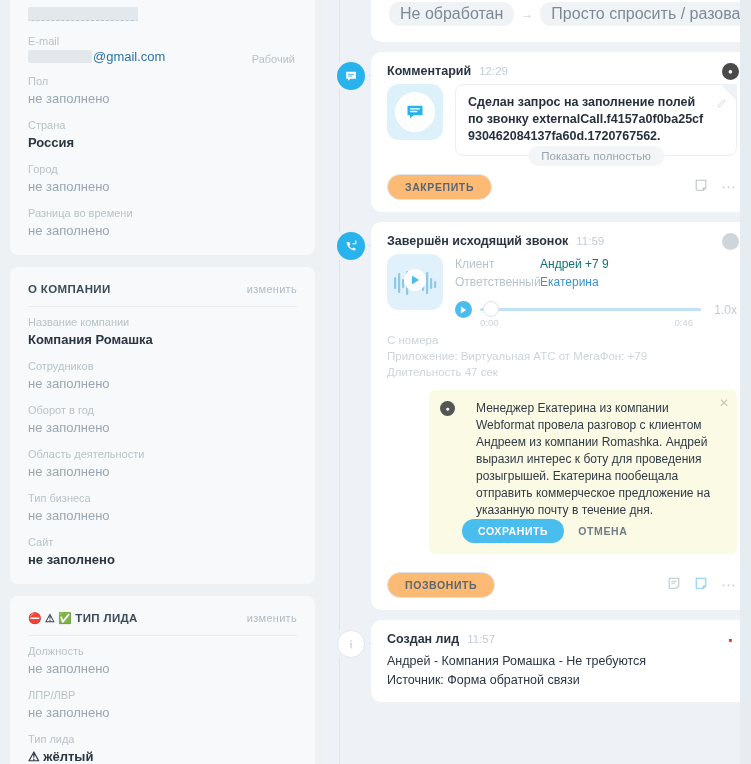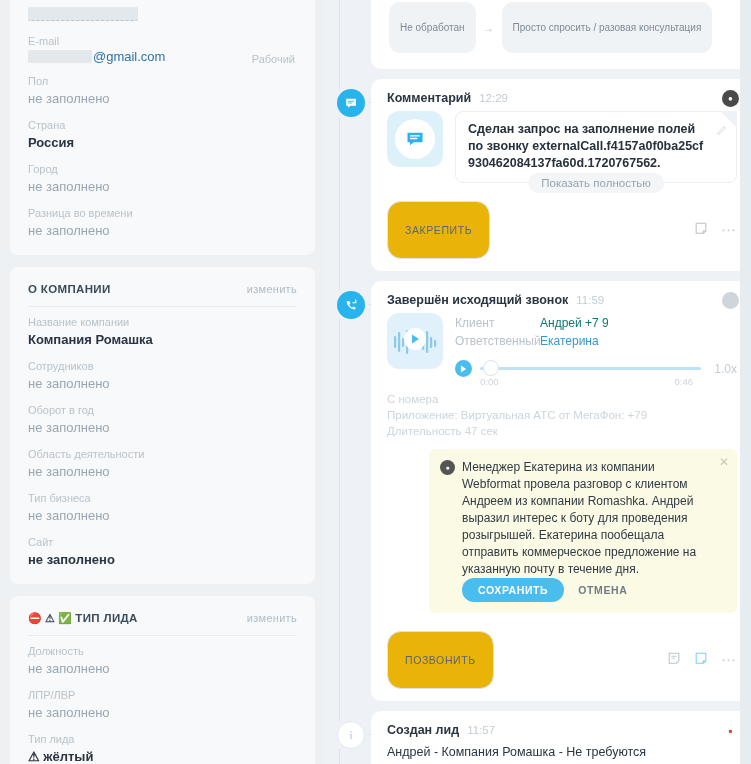--- a/index.html
+++ b/index.html
@@ -120,21 +120,21 @@
     display:flex;align-items:center;justify-content:center;
     font-size:8px;color:#fff;
   }
   .avatar.light { background:#cfd6db; }
   .avatar.logo { background:#fff; color:#e03a2f; font-size:6px; font-weight:bold; border-radius:0;}
 
   
   .chips { display: flex; align-items: center; gap: 7px; padding: 2px 0 4px 2px;}
   .chip {
     background: #f0f3f6; color: #7d8a96;
-    font-size: 10px; padding: 20px 11px; border-radius: 11px;
+    font-size: 16px; padding: 3px 11px; border-radius: 11px;
     white-space: nowrap;
   }
   .chip-arrow { color: #c3cdd5; font-size: 12px; }
 
   
   .cmt-body { display: flex; gap: 12px; align-items: flex-start; }
   .cmt-thumb {
     width: 56px; height: 56px; border-radius: 12px; background: #ddf1fb;
     display: flex; align-items: center; justify-content: center; flex-shrink: 0;
   }
@@ -162,23 +162,23 @@
     position: absolute; left: 50%; transform: translateX(-50%);
     bottom: -11px;
     background: #f3f5f7; color: #98a5b0; font-size: 11.5px;
     padding: 4px 13px; border-radius: 11px; white-space: nowrap;
   }
   .ev-actions {
     display: flex; align-items: center; justify-content: space-between;
     margin-top: 18px;
   }
   .pill-btn {
-    border: 1px solid #dde3e8; background: #eab308; color: #5a6672;
-    font-size: 10.5px; font-weight: normal; letter-spacing: .6px;
-    padding: 22px 17px; border-radius: 14px; cursor: pointer;
+    border: 1px solid #dde3e8; background: #fdba74; color: #5a6672;
+    font-size: 10.5px; font-weight: bold; letter-spacing: .6px;
+    padding: 6px 17px; border-radius: 14px; cursor: pointer;
     text-transform: uppercase;
   }
   .act-icons { display: flex; align-items: center; gap: 13px; }
   .dots { color: #c3cdd5; font-size: 15px; letter-spacing: 1px; line-height: 8px;}
 
   
   .call-body { display: flex; gap: 12px; align-items: flex-start; }
   .call-thumb {
     width: 56px; height: 56px; border-radius: 12px; background: #e0f1fb;
     display:flex;align-items:center;justify-content:center;flex-shrink:0;
@@ -212,21 +212,21 @@
   .speed { font-size: 12px; color: #c3ccd4; width: 28px; text-align: right;}
   .call-info { margin-top: 14px; font-size: 11.5px; color: #ccd5dc; line-height: 16px;}
 
   
   .ai-box {
     margin-top: 10px; margin-left: 42px;
     background: #fbfae4; border-radius: 6px;
     padding: 10px 26px 11px 11px;
     position: relative;
   }
-  .ai-row { display: flex; gap: 7px; }
+  .ai-row { display: flex; gap: 21px; }
   .ai-ava {
     width: 15px; height: 15px; border-radius: 50%; background: #555;
     flex-shrink: 0; margin-top: 1px;
     display:flex;align-items:center;justify-content:center;font-size:7px;color:#fff;
   }
   .ai-text { font-size: 12px; color: #2f3a45; line-height: 17px; }
   .ai-close {
     position: absolute; right: 8px; top: 7px; color: #c8c8ae;
     font-size: 12px; cursor: pointer; line-height: 1;
   }

